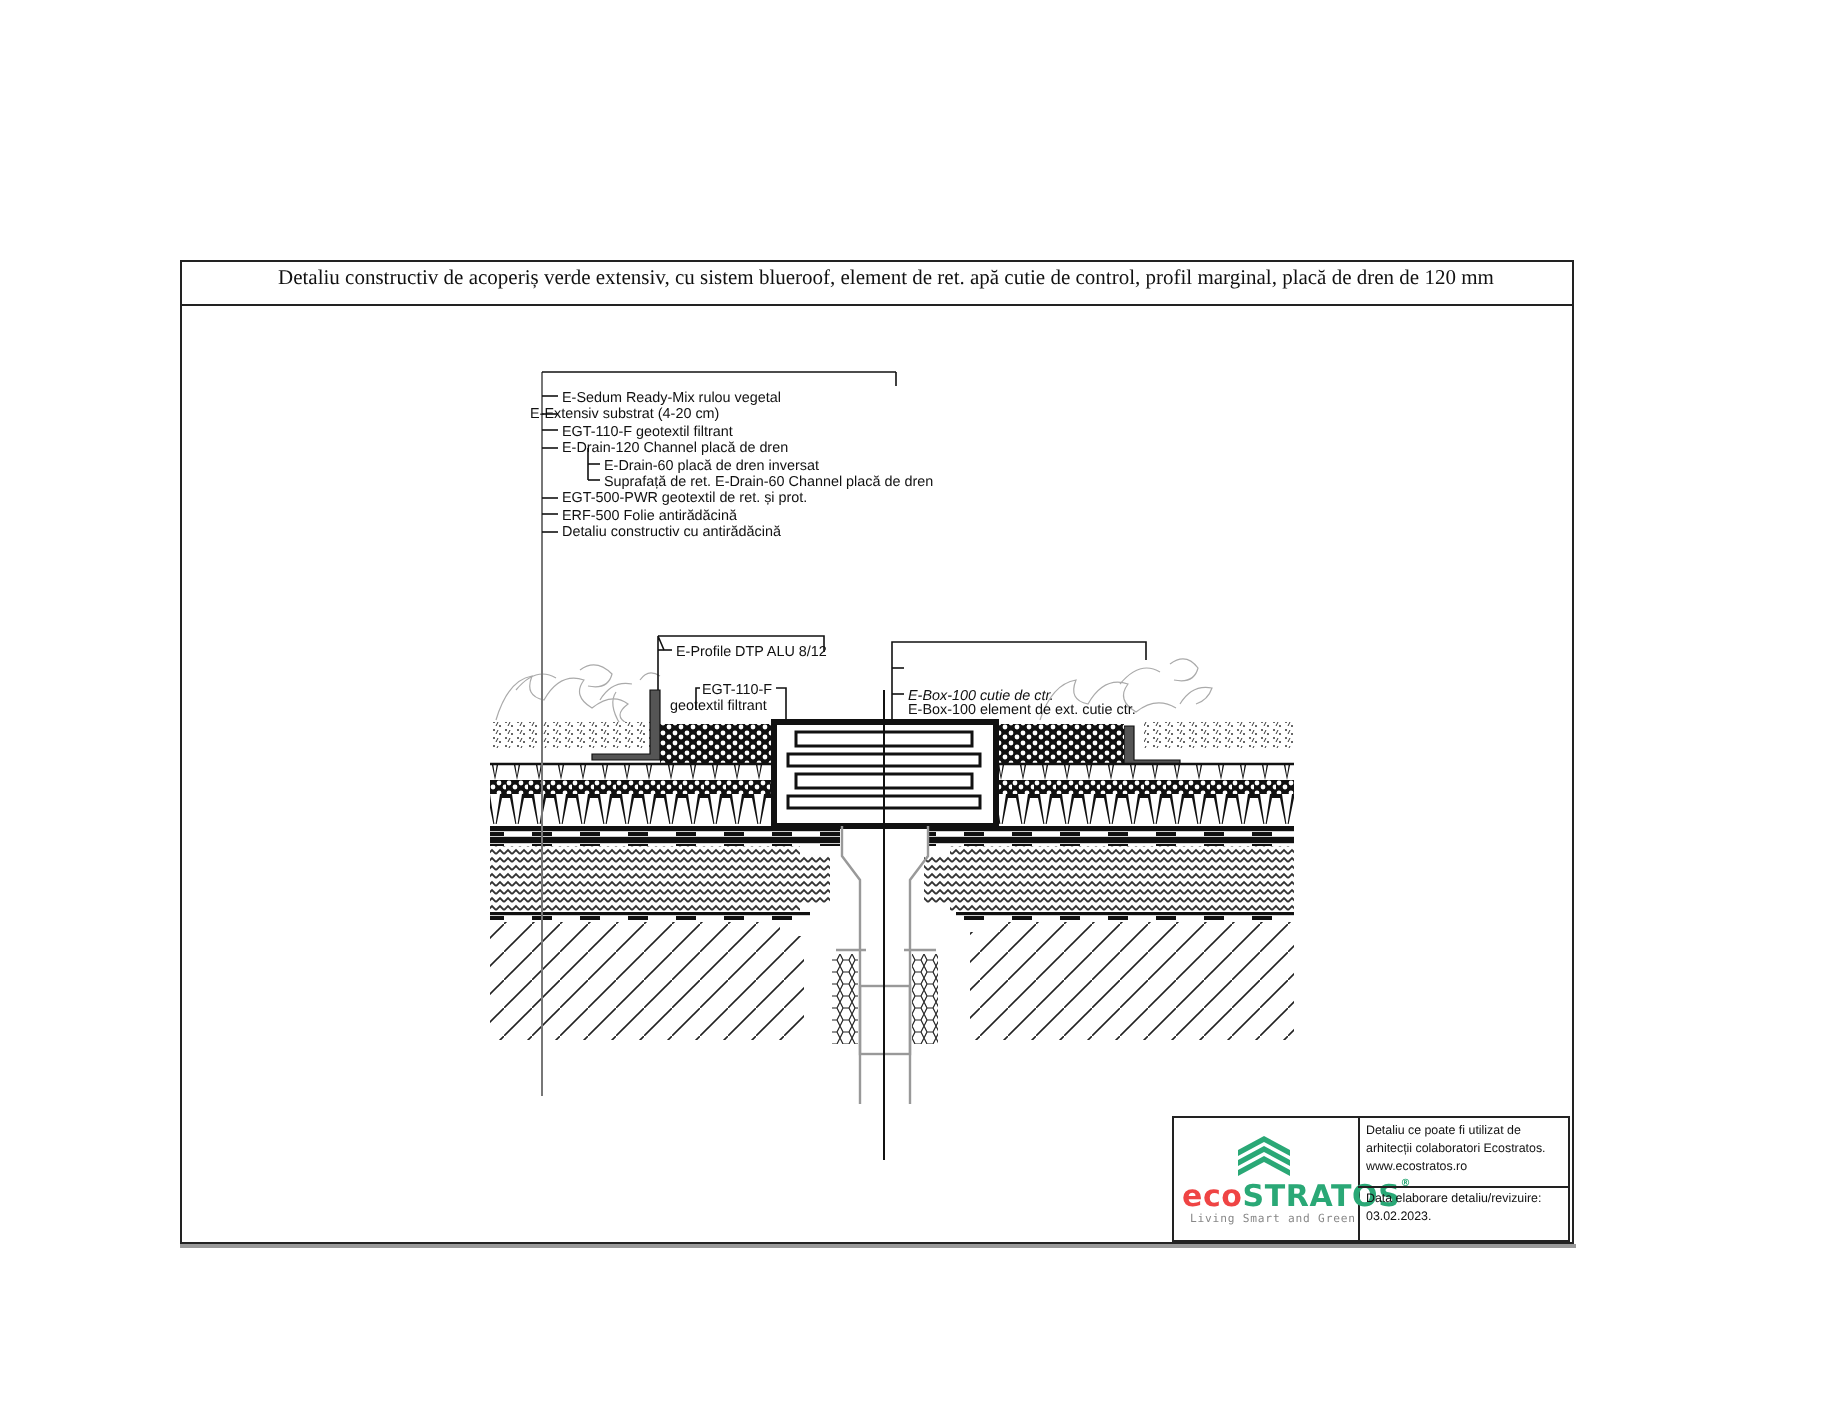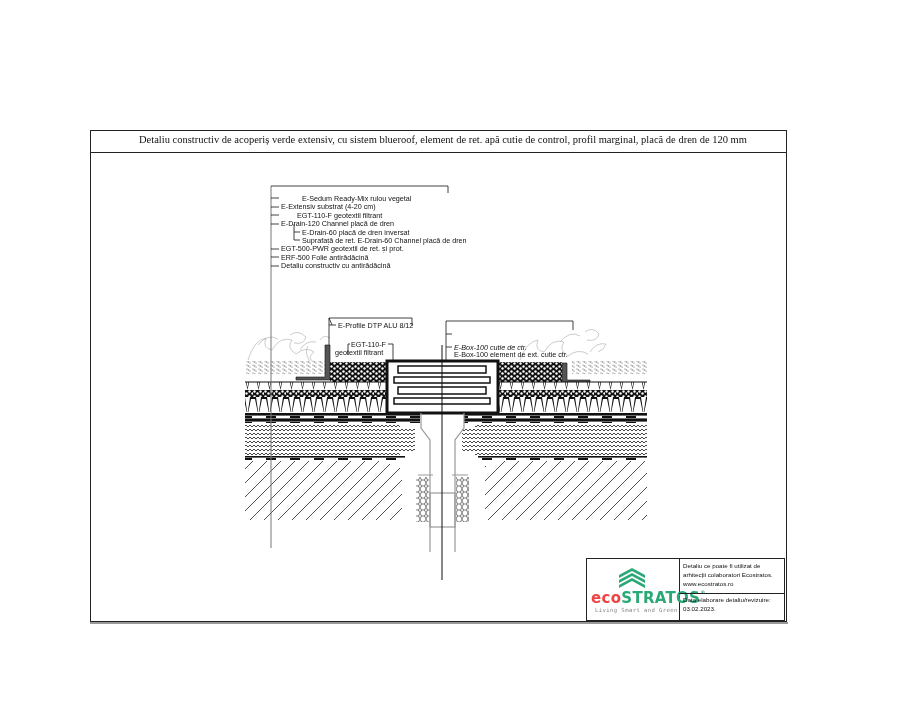--- a/index.html
+++ b/index.html
@@ -141,23 +141,23 @@
     <line x1="329" y1="325" x2="336" y2="325"></line>
     <path d="M329 318 L412 318 L412 326"></path>
     <path d="M348 355 L348 344 L350 344"></path>
     <path d="M388 344 L393 344 L393 360"></path>
     <path d="M446 360 L446 321 L573 321 L573 330"></path>
     <line x1="446" y1="334" x2="452" y2="334"></line>
     <line x1="446" y1="347" x2="452" y2="347"></line>
   </g>
 </svg>
 
-<span class="lbl" style="left:281px;top:194px;margin-left:21px;">E-Sedum Ready-Mix rulou vegetal</span>
-<span class="lbl" style="left:281px;top:202px;text-align:right;">E-Extensiv substrat (4-20 cm)</span>
-<span class="lbl" style="left:281px;top:211px;margin-left:16px;">EGT-110-F geotextil filtrant</span>
+<span class="lbl" style="left:281px;top:194px;">E-Sedum Ready-Mix rulou vegetal</span>
+<span class="lbl" style="left:265px;top:202px;text-align:right;">E-Extensiv substrat (4-20 cm)</span>
+<span class="lbl" style="left:281px;top:211px;">EGT-110-F geotextil filtrant</span>
 <span class="lbl" style="left:281px;top:219px;">E-Drain-120 Channel placă de dren</span>
 <span class="lbl" style="left:302px;top:228px;">E-Drain-60 placă de dren inversat</span>
 <span class="lbl" style="left:302px;top:236px;">Suprafață de ret. E-Drain-60 Channel placă de dren</span>
 <span class="lbl" style="left:281px;top:244px;">EGT-500-PWR geotextil de ret. și prot.</span>
 <span class="lbl" style="left:281px;top:253px;">ERF-500 Folie antirădăcină</span>
 <span class="lbl" style="left:281px;top:261px;">Detaliu constructiv cu antirădăcină</span>
 
 <span class="lbl" style="left:338px;top:321px;">E-Profile DTP ALU 8/12</span>
 <span class="lbl" style="left:351px;top:340px;">EGT-110-F</span>
 <span class="lbl" style="left:335px;top:348px;">geotextil filtrant</span>

